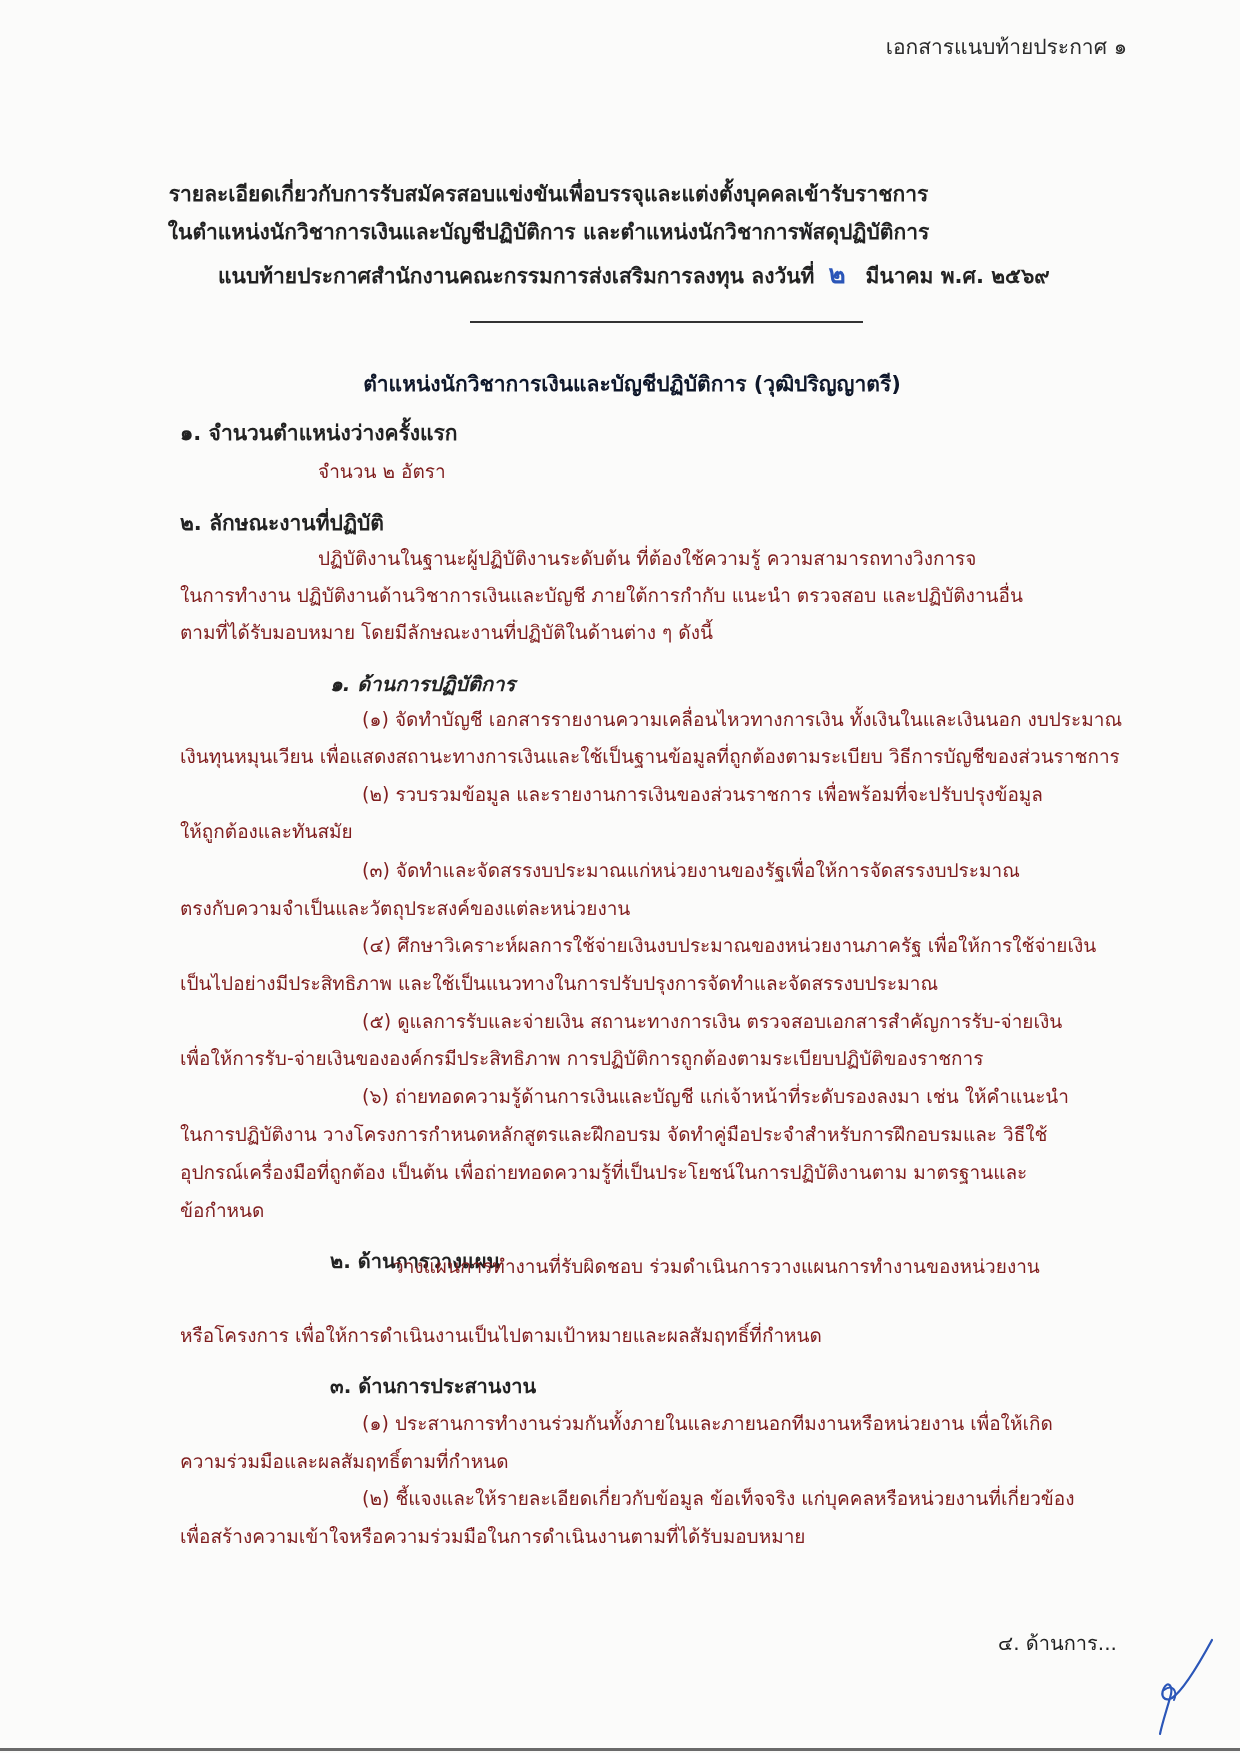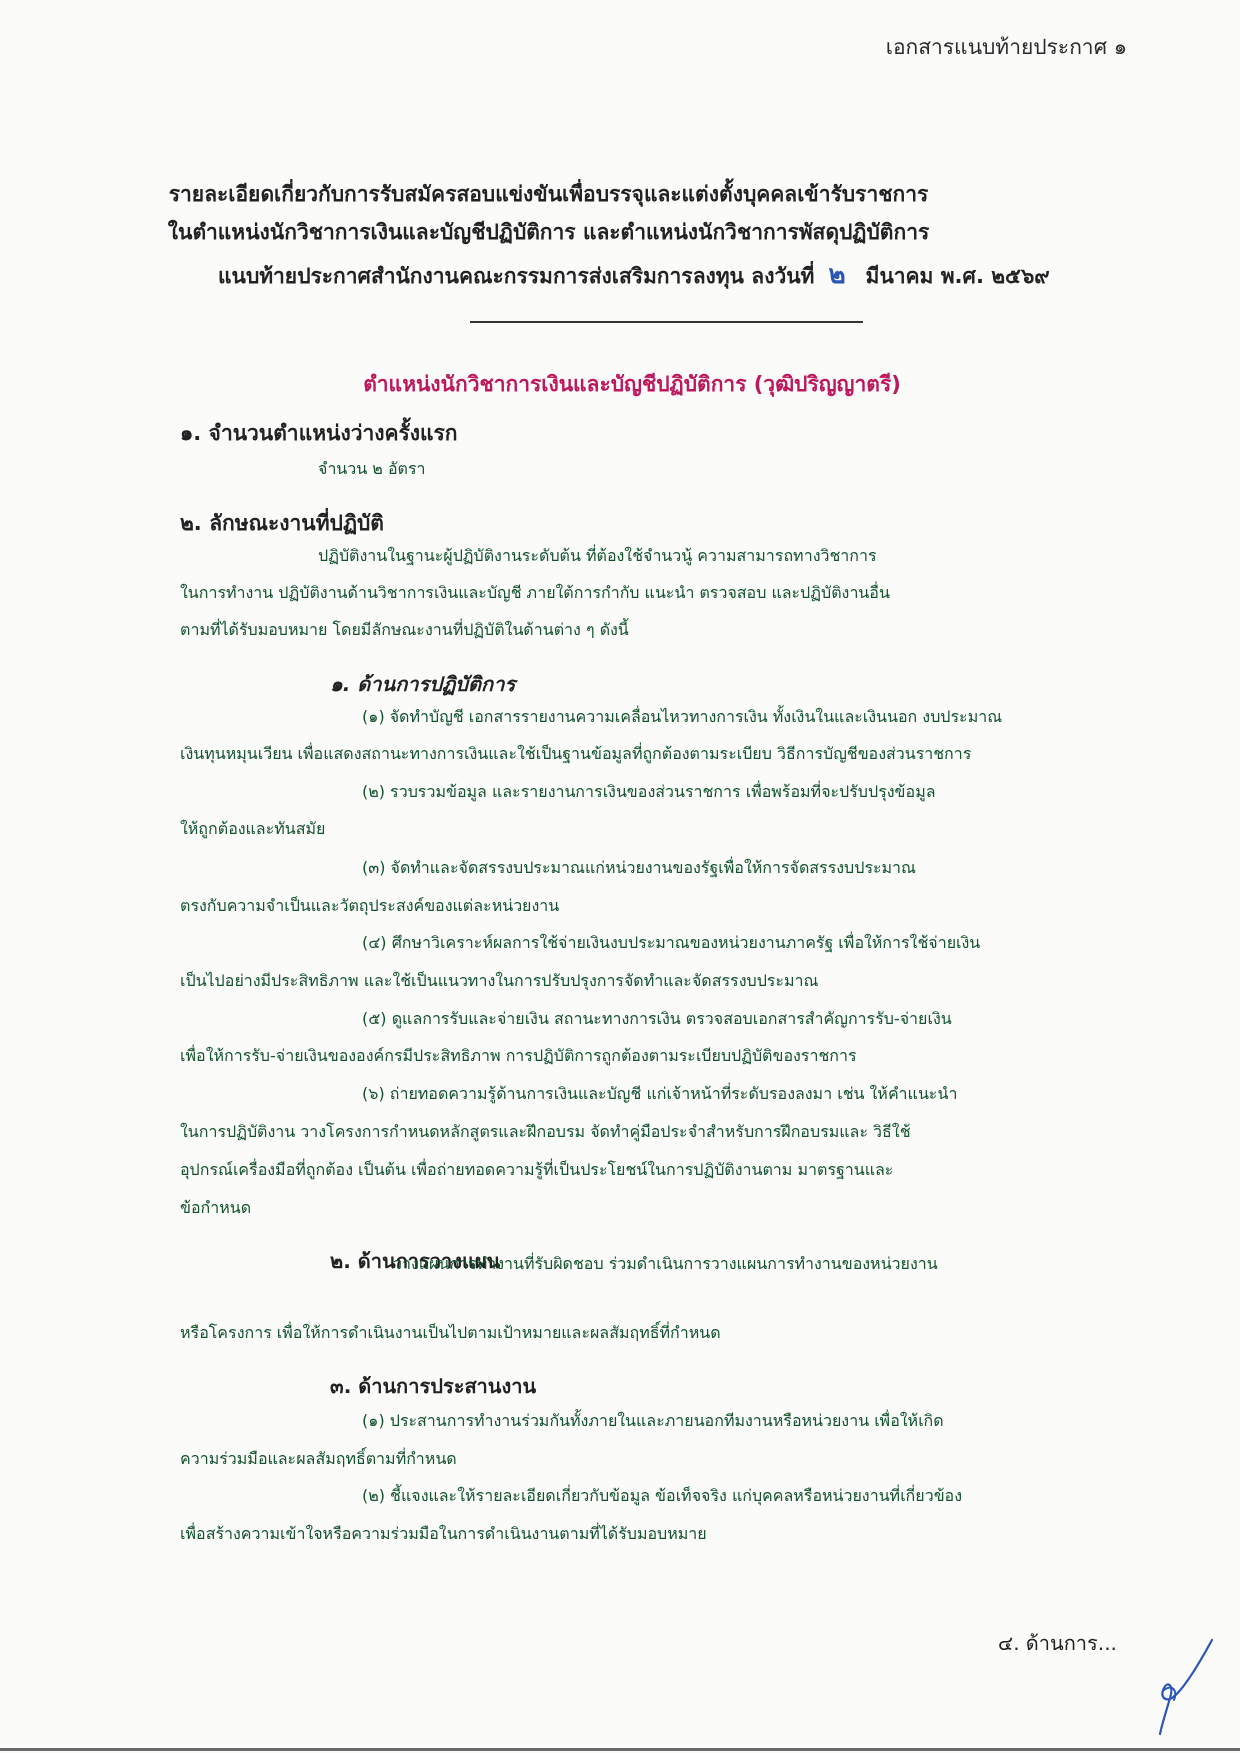--- a/index.html
+++ b/index.html
@@ -10,23 +10,23 @@
     color: #1d1d1d;
   }
   .abs { position: absolute; white-space: nowrap; }
   .header-ref { top: 30px; right: 113px; font-size: 21px; color: #2a2a2a; }
   .title-line { left: 0; width: 1097px; text-align: center; font-size: 21px; font-weight: bold; color: #222; }
   .t1 { top: 177px; }
   .t2 { top: 215px; }
   .t3 { top: 253px; left: 218px; width: auto; text-align: right; }
   .handdate { display: inline-block; color: #2b56b8; font-weight: bold; font-size: 26px; margin: 0 20px 0 14px; }
   .rule { top: 321px; left: 470px; width: 393px; height: 0; border-top: 2px solid #333; }
-  .pos-title { top: 367px; left: 0; width: 1240px; text-align: center; font-size: 21px; font-weight: bold; color: #be185d; padding-left: 24px; box-sizing: border-box; }
+  .pos-title { top: 367px; left: 0; width: 1240px; text-align: center; font-size: 21px; font-weight: bold; color: #0f172a; padding-left: 24px; box-sizing: border-box; }
   .sec { font-size: 21px; font-weight: bold; color: #222; }
-  .txt { font-size: 16px; color: #14532d; }
+  .txt { font-size: 19px; color: #7f1d1d; }
   .sub { font-size: 20px; font-weight: bold; color: #222; }
   .signature { top: 1638px; left: 1152px; width: 70px; height: 100px; }
   .bottom-edge { left: 0; top: 1748px; width: 1240px; height: 0; border-top: 3px solid #6a6a6a; }
 </style>
 </head>
 <body>
 
 <div>
 
   <div class="abs header-ref">เอกสารแนบท้ายประกาศ ๑</div>
@@ -38,21 +38,21 @@
   </div>
 
   <div class="abs rule"></div>
 
   <div class="abs pos-title">ตำแหน่งนักวิชาการเงินและบัญชีปฏิบัติการ (วุฒิปริญญาตรี)</div>
 
   <div class="abs sec" style="top:416px; left:180px;">๑. จำนวนตำแหน่งว่างครั้งแรก</div>
   <div class="abs txt" style="top:456px; left:318px;">จำนวน ๒ อัตรา</div>
 
   <div class="abs sec" style="top:506px; left:180px;">๒. ลักษณะงานที่ปฏิบัติ</div>
-  <div class="abs txt" style="top:543px; left:318px;">ปฏิบัติงานในฐานะผู้ปฏิบัติงานระดับต้น ที่ต้องใช้จำนวนู้ ความสามารถทางวิชาการ</div>
+  <div class="abs txt" style="top:543px; left:318px;">ปฏิบัติงานในฐานะผู้ปฏิบัติงานระดับต้น ที่ต้องใช้ความรู้ ความสามารถทางวิงการจ</div>
   <div class="abs txt" style="top:580px; left:180px;">ในการทำงาน ปฏิบัติงานด้านวิชาการเงินและบัญชี ภายใต้การกำกับ แนะนำ ตรวจสอบ และปฏิบัติงานอื่น</div>
   <div class="abs txt" style="top:617px; left:180px;">ตามที่ได้รับมอบหมาย โดยมีลักษณะงานที่ปฏิบัติในด้านต่าง ๆ ดังนี้</div>
 
   <div class="abs sub" style="top:668px; left:330px;font-style:italic;">๑. ด้านการปฏิบัติการ</div>
   <div class="abs txt" style="top:704px; left:362px;">(๑) จัดทำบัญชี เอกสารรายงานความเคลื่อนไหวทางการเงิน ทั้งเงินในและเงินนอก งบประมาณ</div>
   <div class="abs txt" style="top:741px; left:180px;">เงินทุนหมุนเวียน เพื่อแสดงสถานะทางการเงินและใช้เป็นฐานข้อมูลที่ถูกต้องตามระเบียบ วิธีการบัญชีของส่วนราชการ</div>
   <div class="abs txt" style="top:779px; left:362px;">(๒) รวบรวมข้อมูล และรายงานการเงินของส่วนราชการ เพื่อพร้อมที่จะปรับปรุงข้อมูล</div>
   <div class="abs txt" style="top:816px; left:180px;">ให้ถูกต้องและทันสมัย</div>
   <div class="abs txt" style="top:855px; left:362px;">(๓) จัดทำและจัดสรรงบประมาณแก่หน่วยงานของรัฐเพื่อให้การจัดสรรงบประมาณ</div>
   <div class="abs txt" style="top:893px; left:180px;">ตรงกับความจำเป็นและวัตถุประสงค์ของแต่ละหน่วยงาน</div>

